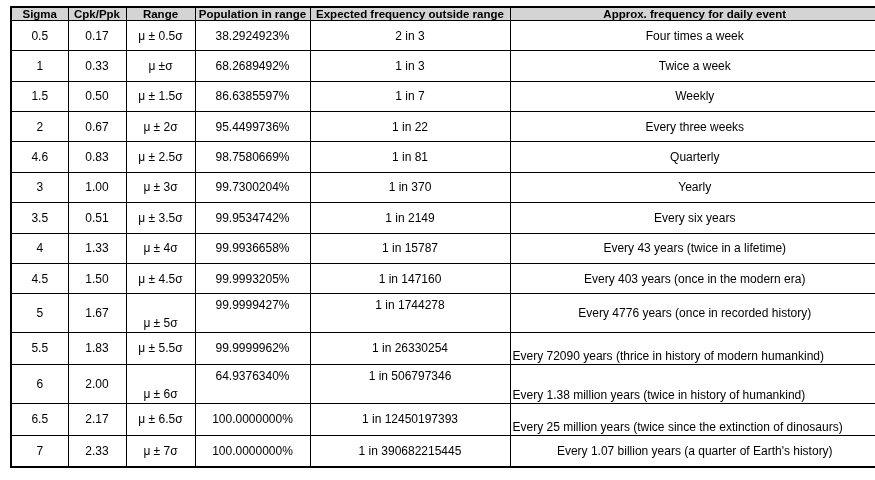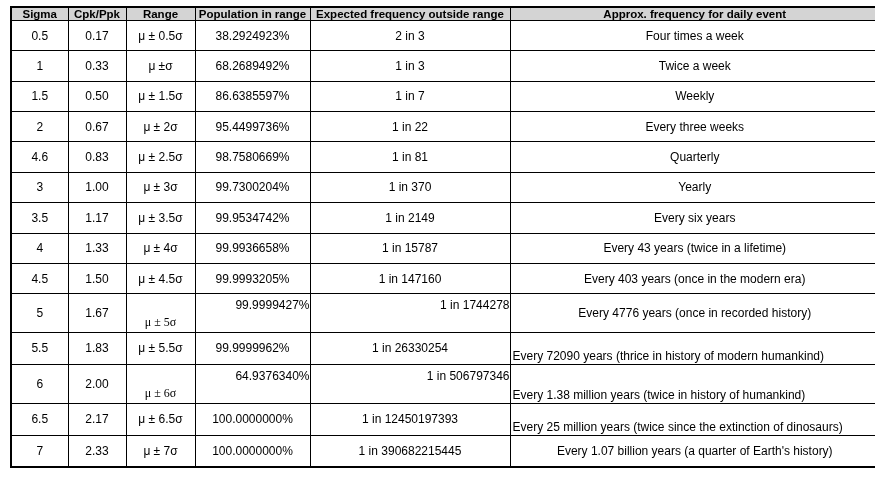--- a/index.html
+++ b/index.html
@@ -24,22 +24,22 @@
     color: var(--text, #000);
     font-size: 12px;
     white-space: nowrap; overflow: hidden;
   }
   th {
     background: var(--header-bg, #d4d4d4);
     font-weight: 700;
     font-size: 11.5px;
   }
   
-  td.v-low    { vertical-align: bottom; padding-bottom: 2px; font-family: Liberation Serif, serif; }
-  td.v-high   { vertical-align: top;    padding-top: 4px; text-align: right; }
+  td.v-low    { vertical-align: bottom; padding-bottom: 2px; }
+  td.v-high   { vertical-align: top;    padding-top: 4px; }
   td.left-low { text-align: left; vertical-align: bottom; padding-left: 2px; padding-bottom: 1px; margin-top: 16px; }
 </style>
 </head>
 <body>
 
 <div class="page">
   <table class="sigma">
     <colgroup>
       <col style="width:57px">
       <col style="width:58px">
@@ -102,21 +102,21 @@
         <tr>
     <td>3</td>
     <td>1.00</td>
     <td>μ ± 3σ</td>
     <td>99.7300204%</td>
     <td>1 in 370</td>
     <td>Yearly</td>
   </tr>
         <tr>
     <td>3.5</td>
-    <td>1.17</td>
+    <td>0.51</td>
     <td>μ ± 3.5σ</td>
     <td>99.9534742%</td>
     <td>1 in 2149</td>
     <td>Every six years</td>
   </tr>
         <tr>
     <td>4</td>
     <td>1.33</td>
     <td>μ ± 4σ</td>
     <td>99.9936658%</td>

